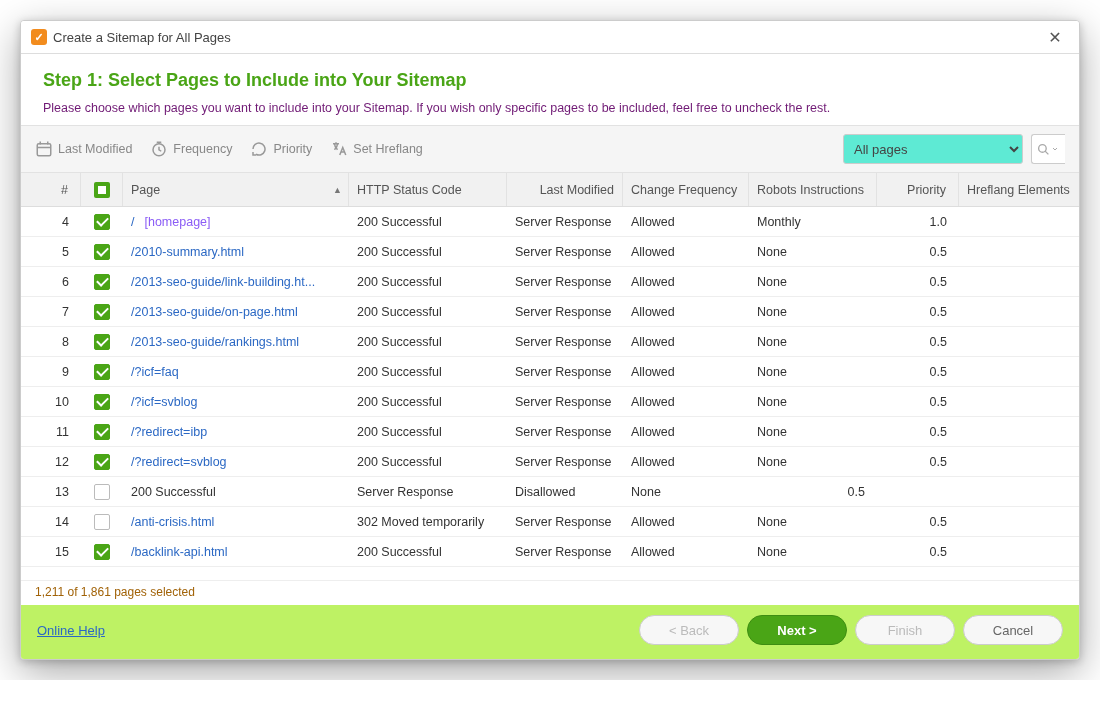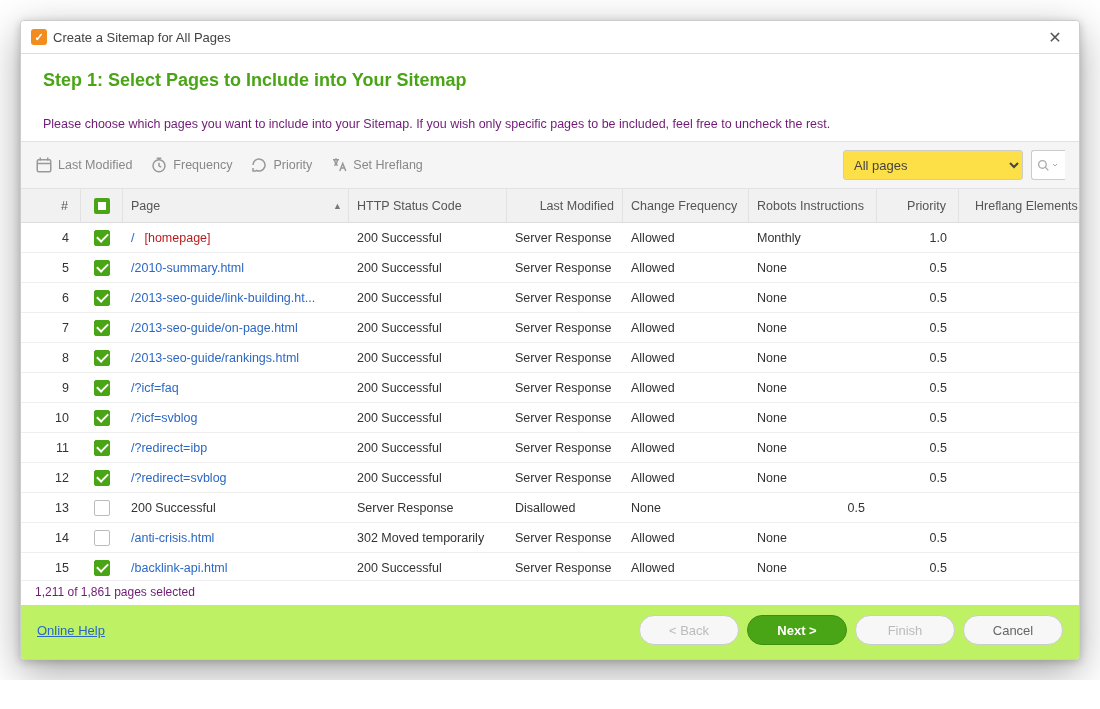--- a/index.html
+++ b/index.html
@@ -45,21 +45,21 @@
     cursor:pointer; color:#555; font-size:16px;
   }
   .step-area {
     padding: 16px 22px 10px 22px;
     background: #fff;
   }
   .step-title {
     color: #4aa516;
     font-size: 18px;
     font-weight: bold;
-    margin-bottom: 26px;
+    margin-bottom: 10px;
   }
   .step-desc {
     color: #701a75;
     font-size: 12.5px;
   }
   .toolbar {
     display:flex;
     align-items:center;
     padding: 8px 14px;
     background: #f5f5f5;
@@ -77,21 +77,21 @@
   .toolbar .tool svg { margin-right:5px; }
   .toolbar .spacer { flex:1; }
   .toolbar select {
     width: 180px;
     height: 30px;
     border:1px solid #ccc;
     border-radius:3px;
     padding: 0 6px;
     font-size: 13px;
     color:#444;
-    background:#fde047;
+    background:#5eead4;
   }
   .toolbar .search-group {
     display:flex;
     align-items:center;
     margin-left: 8px;
     height:30px;
   }
   .toolbar .search-btn {
     width: 34px; height:30px;
     border:1px solid #ccc;
@@ -133,21 +133,21 @@
     top:0;
   }
   .grid-header > div {
     padding: 0 8px;
     white-space: nowrap;
     height:100%;
     display:flex;
     align-items:center;
     border-right:1px solid #e2e2e2;
   }
-  .grid-header > div:last-child{ border-right:none;margin-left:8px; }
+  .grid-header > div:last-child{ border-right:none; }
   .hdr-num, .cell-num { justify-content:flex-end; text-align:right; padding-right:12px !important; }
   .hdr-pri, .cell-pri { justify-content:flex-end; text-align:right; padding-right:12px !important; }
   .hdr-sel { justify-content:center; }
   .hdr-sel .headcheck {
     width:16px;height:16px;background:#4aa516;border-radius:2px;
     display:flex;align-items:center;justify-content:center;
   }
   .hdr-sel .headcheck::after{content:"";width:8px;height:8px;background:#fff;}
   .hdr-page { position:relative; }
   .hdr-page .sort-ind {
@@ -178,25 +178,25 @@
   }
   .checkbox.checked::after{
     content:"";
     width:5px;height:9px;
     border:solid #fff;
     border-width:0 2px 2px 0;
     transform:rotate(45deg);
     margin-top:-2px;
   }
   .cell-page a { color:#2b68c4; text-decoration:none; }
-  .cell-page .hp { color:#b91c1c; margin-left:10px; }
+  .cell-page .hp { color:#8b5cf6; margin-left:10px; }
   .status-area {
     padding:4px 14px 6px 14px;
     font-size:12px;
-    color:#701a75;
+    color:#a16207;
     border-top:1px solid #eee;
     background:#fff;
   }
   .footer {
     display:flex;
     align-items:center;
     padding:10px 16px 14px 16px;
     background:#bef264;
   }
   .footer .help { color:#2b68c4; text-decoration:underline; font-size:13px; cursor:pointer; }

